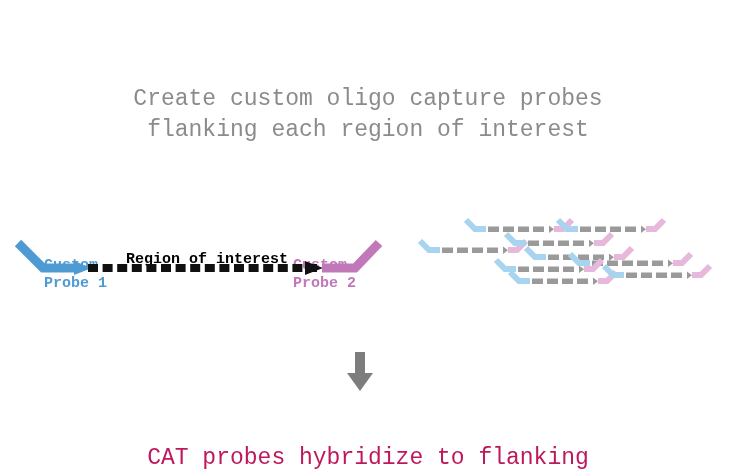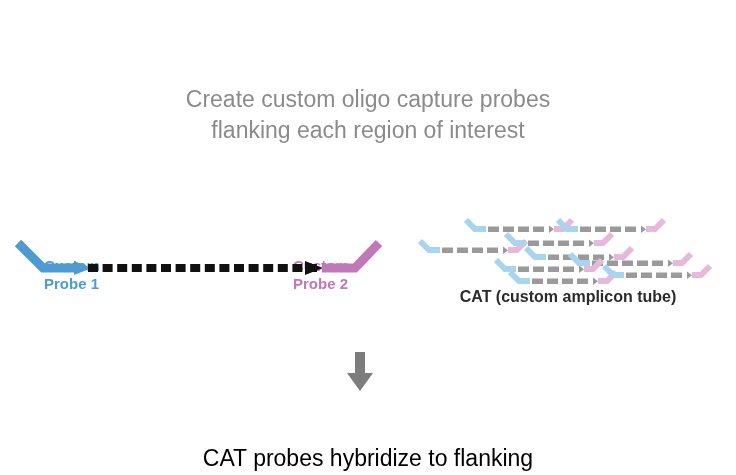--- a/index.html
+++ b/index.html
@@ -6,21 +6,21 @@
     margin: 0;
     padding: 0;
     background: #ffffff;
   }
   #page {
     position: relative;
     width: 736px;
     height: 475px;
     background: #ffffff;
     overflow: hidden;
-    font-family: Liberation Sans, sans-serif;
+    font-family: Liberation Mono, monospace;
   }
 
   
   #title {
     position: absolute;
     left: 0;
     top: 84px;
     width: 736px;
     text-align: center;
     color: #8b8b8b;
@@ -30,21 +30,21 @@
     white-space: pre-line;
   }
 
   
   #bottom-caption {
     position: absolute;
     left: 0;
     top: 443px;
     width: 736px;
     text-align: center;
-    color: #000000;
+    color: #be185d;
     font-size: 23px;
     line-height: 31px;
     font-weight: 400;
   }
 
   
   #schematic {
     position: absolute;
     left: 0px;
     top: 205px;
@@ -121,20 +121,21 @@
 flanking each region of interest</div>
 
   <div id="schematic">
 
     <div class="probe-label" id="label-probe1">Custom
 Probe 1</div>
 
     <div class="probe-label" id="label-probe2">Custom
 Probe 2</div>
 
+    <div id="label-roi">Region of interest</div>
 
     <svg class="svg-layer" width="400" height="100" viewBox="0 0 400 100">
 
       <g>
         <path d="M 18 38 L 43 63 L 78 63" fill="none" stroke="#4e9bd4" stroke-width="9" stroke-linecap="butt" stroke-linejoin="miter"></path>
         <path d="M 74 56 L 92 63 L 74 70 Z" fill="#4e9bd4"></path>
       </g>
 
       <g>
         <g id="roi-dashes">
@@ -244,21 +245,20 @@
           <rect x="22.00" y="6.5" width="11" height="5.5" fill="#9a9a9a"></rect>
           <rect x="37.00" y="6.5" width="11" height="5.5" fill="#9a9a9a"></rect>
           <rect x="52.00" y="6.5" width="11" height="5.5" fill="#9a9a9a"></rect>
           <rect x="67.00" y="6.5" width="11" height="5.5" fill="#9a9a9a"></rect>
           <path d="M 83 5.5 L 88 9.2 L 83 12.9 Z" fill="#9a9a9a"></path>
           <path d="M 88 9 L 97 9 L 106 0" fill="none" stroke="#e6b8dc" stroke-width="6" stroke-linecap="butt"></path>
         </g>
       </svg>
   </div>
 
-  <div id="cat-caption">CAT (custom amplicon tube)</div>
 
   <div id="down-arrow">
     <svg width="30" height="40" viewBox="0 0 30 40">
       <rect x="10" y="0" width="10" height="23" fill="#7d7d7d"></rect>
       <path d="M 2 21 L 28 21 L 15 39 Z" fill="#7d7d7d"></path>
     </svg>
   </div>
 
   <div id="bottom-caption">CAT probes hybridize to flanking</div>
 

